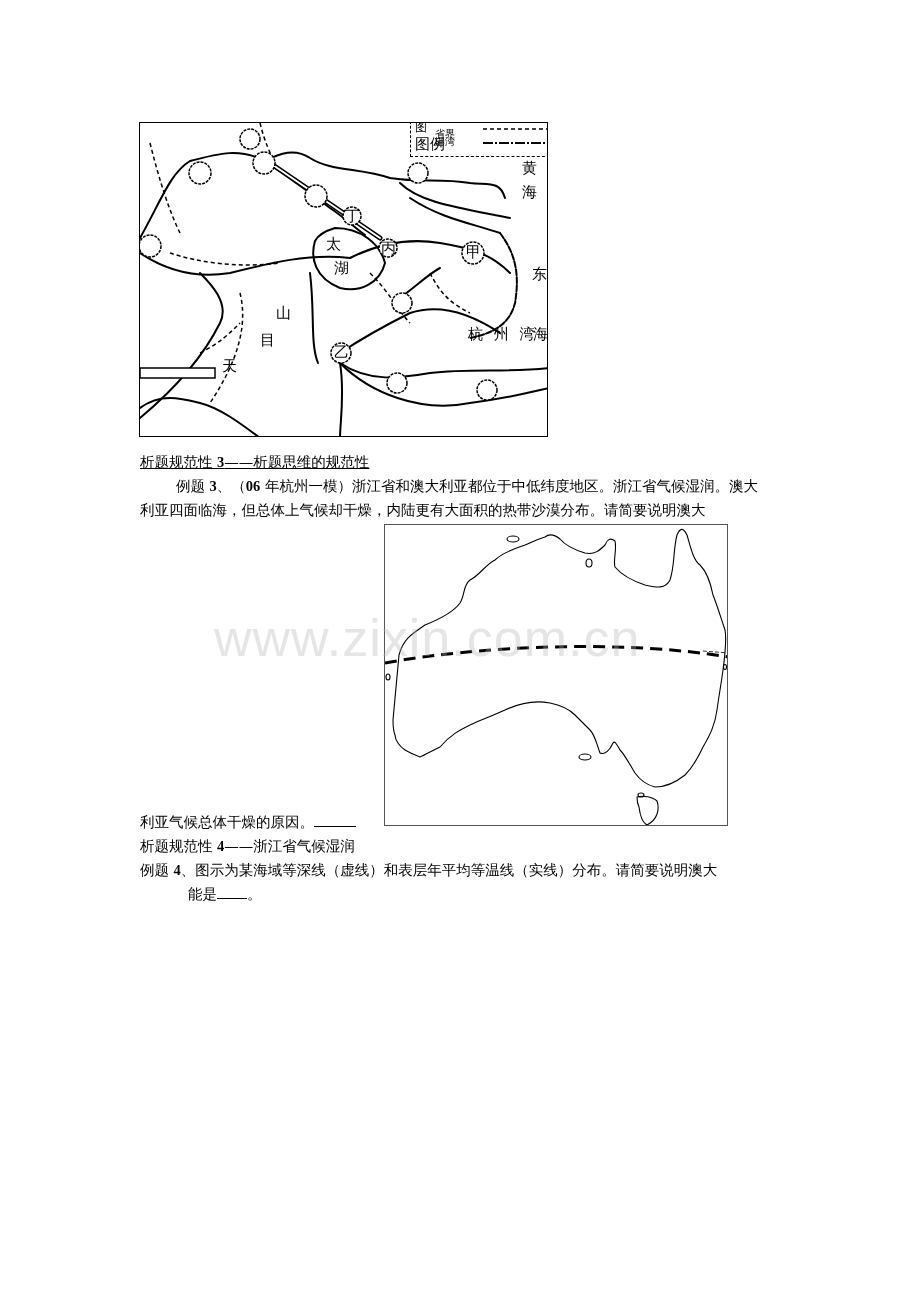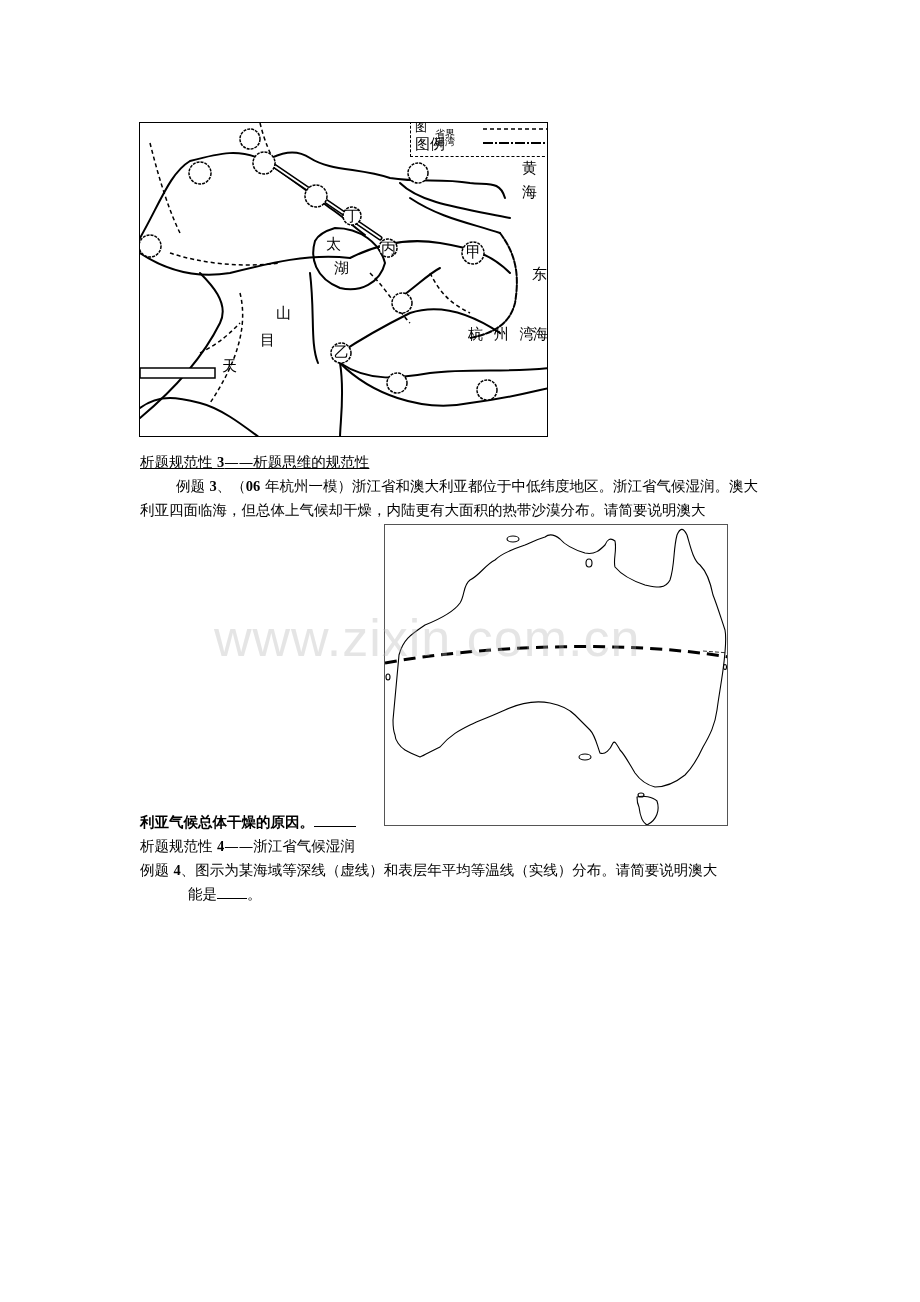--- a/index.html
+++ b/index.html
@@ -109,21 +109,21 @@
   <span class="maplabel" style="left:194px;top:222px;">乙</span>
 </div>
 
 <div class="text-line" style="top:452px;text-decoration:underline;">
   <span>析题规范性 </span><span class="bold">3</span><span>——析题思维的规范性</span>
 </div>
 <div class="text-line" style="top:476px;margin-left:36px;">
   <span>例题 </span><span class="bold">3</span><span>、（</span><span class="bold">06</span><span> 年杭州一模）浙江省和澳大利亚都位于中低纬度地区。浙江省气候湿润。澳大</span>
 </div>
 <div class="text-line" style="top:500px;">利亚四面临海，但总体上气候却干燥，内陆更有大面积的热带沙漠分布。请简要说明澳大</div>
-<div class="text-line" style="top:812px;font-weight:bold;">
+<div class="text-line" style="top:812px;">
   <span>利亚气候总体干燥的原因。</span><span class="blank" style="width:42px;"></span>
 </div>
 
 <div class="map2">
   <svg width="344" height="302" viewBox="0 0 344 302">
     <g fill="none" stroke="#000" stroke-width="1.1" stroke-linejoin="round">
       <path d="M8,195 C10,175 12,150 14,130 C18,115 25,110 40,100 C60,92 70,85 75,78 C80,70 78,60 85,55 C95,50 100,40 110,35 C115,30 125,25 140,20 C145,18 150,15 160,12 C165,8 170,10 175,14 C180,20 190,25 200,28 C210,30 215,25 220,20 C222,15 225,12 230,16 C232,25 228,35 230,42 C235,48 245,55 260,60 C270,62 280,65 285,55 C290,40 288,25 292,10 C295,3 298,2 302,10 C305,20 308,35 315,40 C320,45 325,55 328,70 C332,80 335,90 340,105 C342,115 340,130 338,145 C336,160 334,170 332,185 C330,200 325,210 318,222 C312,235 305,245 300,250 C290,258 280,262 270,262 C262,260 255,255 250,248 C245,240 240,230 235,225 C232,220 230,215 228,218 C225,225 220,230 215,228 C212,220 210,210 205,205 C200,200 195,195 190,190 C185,185 175,180 165,178 C150,175 135,178 120,185 C105,192 95,195 85,200 C75,205 65,210 55,222 C48,225 40,230 35,232 C30,230 25,228 20,225 C15,222 10,215 10,210 C8,205 8,200 8,195 Z"></path>
 
       <path d="M252,272 C258,270 268,272 272,276 C275,285 272,295 262,300 C258,298 255,290 254,282 C252,278 252,275 252,272 Z"></path>
       <ellipse cx="200" cy="232" rx="6" ry="3"></ellipse>

